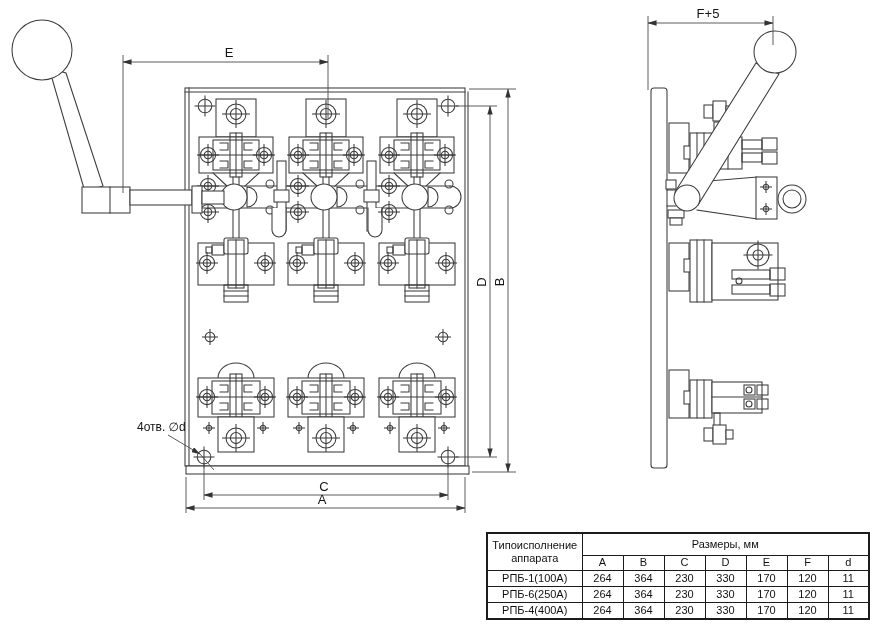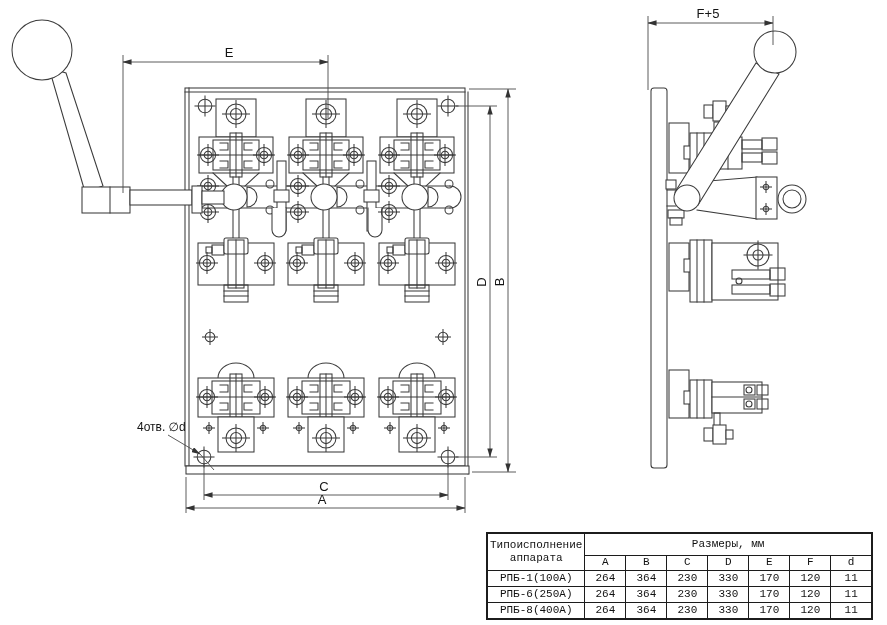--- a/index.html
+++ b/index.html
@@ -10,21 +10,21 @@
   .st  {stroke:#3c3c3c;stroke-width:1.05;fill:none;stroke-linecap:square;}
   .stf {stroke:#3c3c3c;stroke-width:1.05;fill:#ffffff;}
   .dim {stroke:#4a4a4a;stroke-width:0.9;fill:none;}
   .dimtxt{font-family:"Liberation Sans",sans-serif;font-size:13px;fill:#141414;}
   .notetxt{font-family:"Liberation Sans",sans-serif;font-size:12px;fill:#141414;}
   
   .spec{position:absolute;left:486px;top:532px;border-collapse:collapse;
         table-layout:fixed;font-size:11px;color:#111;background:#fff;}
   .spec td{border:1px solid #1c1c1c;text-align:center;vertical-align:middle;
            padding:0 2px;line-height:1.15;}
-  .spec{border:2px solid #1c1c1c;font-family:Liberation Mono, monospace;}
+  .spec{border:2px solid #1c1c1c;}
   .spec .hdr1{height:22px;}
   .spec .hdr2 td{height:14px;}
   .spec .drow td{height:15px;text-align:center;}
   .spec .typecol{width:95px;}
   .spec .dimcol{width:41px;}
 </style>
 </head>
 <body>
 
 <div class="sheet">
@@ -358,21 +358,21 @@
     <td>РПБ-6(250А)</td>
     <td>264</td>
     <td>364</td>
     <td>230</td>
     <td>330</td>
     <td>170</td>
     <td>120</td>
     <td>11</td>
   </tr>
   <tr class="drow">
-    <td>РПБ-8(400А)</td>
+    <td>РПБ-4(400А)</td>
     <td>264</td>
     <td>364</td>
     <td>230</td>
     <td>330</td>
     <td>170</td>
     <td>120</td>
     <td>11</td>
   </tr>
 </tbody>
     </table>

